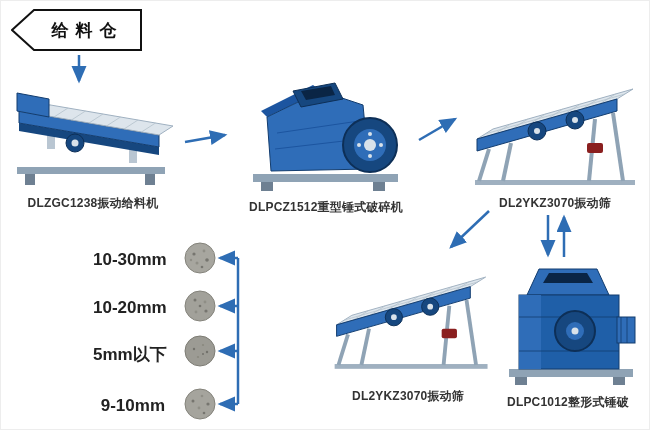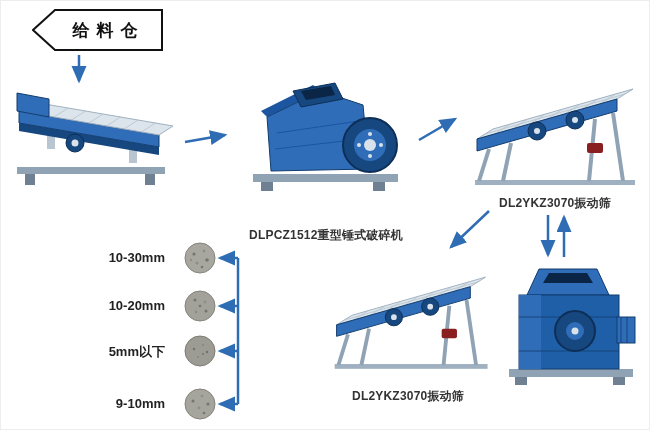--- a/index.html
+++ b/index.html
@@ -8,29 +8,29 @@
     font-family:"Liberation Sans",sans-serif;overflow:hidden;
     border:1px solid #ededed;box-sizing:border-box;
   }
   svg{display:block;}
   .machine{position:absolute;}
   .machine svg{width:100%;height:100%;}
   .machine-label{
     position:absolute;text-align:center;font-size:12px;font-weight:700;
     color:#333;letter-spacing:0.2px;white-space:nowrap;
   }
-  .banner{position:absolute;left:31px;top:8px;width:132px;height:42px;}
+  .banner{position:absolute;left:10px;top:8px;width:132px;height:42px;}
   .banner svg{position:absolute;left:0;top:0;width:100%;height:100%;}
   .banner-label{
     position:absolute;left:14px;top:0;right:0;bottom:0;
     display:flex;align-items:center;justify-content:center;
     font-size:17px;font-weight:700;color:#111;letter-spacing:7px;text-indent:7px;
   }
   .out-label{
-    position:absolute;width:72px;text-align:right;font-size:13px;font-weight:700;color:#222;
+    position:absolute;width:72px;text-align:right;font-size:17px;font-weight:700;color:#222;
     white-space:nowrap;
   }
   .sample{position:absolute;width:32px;height:32px;}
   .overlay{position:absolute;left:0;top:0;pointer-events:none;}
 </style>
 </head>
 <body>
 
 <div class="canvas">
 
@@ -79,20 +79,21 @@
           <line x1="76" y1="36" x2="90" y2="27"></line>
         <line x1="93.5" y1="39" x2="107.5" y2="30"></line>
           <line x1="111" y1="42" x2="125" y2="33"></line>
         <line x1="128.5" y1="45" x2="142.5" y2="36"></line>
       </g>
       <polygon points="4,6 36,12 36,30 4,24" fill="#2f6db8" stroke="#123c6e" stroke-width="1"></polygon>
       <circle cx="62" cy="56" r="9" fill="#16477f" stroke="#0d2f57"></circle>
       <circle cx="62" cy="56" r="3.5" fill="#d9e2ea"></circle>
     </svg>
   </div>
+  <div class="machine-label" style="left:7px;top:194px;width:170px;">DLZGC1238振动给料机</div>
 
   <div class="machine" style="left:242px;top:76px;width:165px;height:118px;">
     <svg viewBox="0 0 165 118">
       <rect x="10" y="97" width="145" height="8" fill="#8fa3b5"></rect>
       <rect x="18" y="105" width="12" height="9" fill="#6e8092"></rect>
       <rect x="130" y="105" width="12" height="9" fill="#6e8092"></rect>
       <polygon points="18,34 70,8 78,14 24,40" fill="#1c55a0"></polygon>
       <polygon points="24,40 78,14 120,28 126,92 28,94" fill="#2f6db8" stroke="#123c6e" stroke-width="1"></polygon>
       <polygon points="50,14 92,6 100,22 58,30" fill="#16477f" stroke="#0d2f57" stroke-width="1"></polygon>
       <polygon points="58,14 88,9 92,18 63,23" fill="#0a2545"></polygon>
@@ -100,21 +101,21 @@
       <line x1="32" y1="72" x2="118" y2="62" stroke="#1c55a0" stroke-width="1"></line>
       <circle cx="127" cy="68" r="27" fill="#16477f" stroke="#0d2f57" stroke-width="2"></circle>
       <circle cx="127" cy="68" r="16" fill="#2f6db8"></circle>
       <circle cx="127" cy="68" r="6" fill="#d9e2ea"></circle>
       <circle cx="138" cy="68" r="2" fill="#d9e2ea"></circle>
         <circle cx="116" cy="68" r="2" fill="#d9e2ea"></circle>
       <circle cx="127" cy="79" r="2" fill="#d9e2ea"></circle>
         <circle cx="127" cy="57" r="2" fill="#d9e2ea"></circle>
     </svg>
   </div>
-  <div class="machine-label" style="left:235px;top:198px;width:180px;margin-top:28px;">DLPCZ1512重型锤式破碎机</div>
+  <div class="machine-label" style="left:235px;top:198px;width:180px;">DLPCZ1512重型锤式破碎机</div>
 
   <div class="machine" style="left:466px;top:80px;width:180px;height:110px;">
     <svg viewBox="0 0 180 110">
       <rect x="8" y="99" width="160" height="5" fill="#9fb0c0"></rect>
       <line x1="22" y1="68" x2="12" y2="100" stroke="#8fa3b5" stroke-width="4"></line>
       <line x1="44" y1="62" x2="36" y2="100" stroke="#8fa3b5" stroke-width="4"></line>
       <line x1="146" y1="32" x2="156" y2="100" stroke="#8fa3b5" stroke-width="4"></line>
       <line x1="128" y1="38" x2="122" y2="100" stroke="#8fa3b5" stroke-width="4"></line>
       <polygon points="10,58 150,18 166,8 26,48" fill="#dee6ed" stroke="#9fb0c0" stroke-width="1"></polygon>
       <g stroke="#b4c1cc" stroke-width="0.8">
@@ -177,20 +178,21 @@
       <line x1="18" y1="52" x2="118" y2="52" stroke="#123c6e" stroke-width="0.8"></line>
       <line x1="18" y1="86" x2="118" y2="86" stroke="#123c6e" stroke-width="0.8"></line>
       <circle cx="74" cy="66" r="20" fill="#16477f" stroke="#0d2f57" stroke-width="2"></circle>
       <circle cx="74" cy="66" r="9" fill="#2f6db8"></circle>
       <circle cx="74" cy="66" r="3.5" fill="#d9e2ea"></circle>
       <rect x="116" y="52" width="18" height="26" fill="#2f6db8" stroke="#123c6e" stroke-width="1"></rect>
       <line x1="120" y1="52" x2="120" y2="78" stroke="#123c6e" stroke-width="0.8"></line>
       <line x1="126" y1="52" x2="126" y2="78" stroke="#123c6e" stroke-width="0.8"></line>
     </svg>
   </div>
+  <div class="machine-label" style="left:488px;top:393px;width:158px;">DLPC1012整形式锤破</div>
 
   <div class="out-label" style="left:92px;top:249px;">10-30mm</div>
   <div class="sample" style="left:183px;top:241px;">
     <svg viewBox="0 0 32 32">
       <circle cx="16" cy="16" r="15" fill="#a7a69f" stroke="#84837b" stroke-width="1"></circle>
       <circle cx="10" cy="12" r="1.6" fill="#76756f"></circle>
         <circle cx="20" cy="9" r="1.4" fill="#8f8e86"></circle>
       <circle cx="23" cy="18" r="1.8" fill="#76756f"></circle>
         <circle cx="13" cy="21" r="1.5" fill="#8f8e86"></circle>
       <circle cx="18" cy="25" r="1.3" fill="#76756f"></circle>

